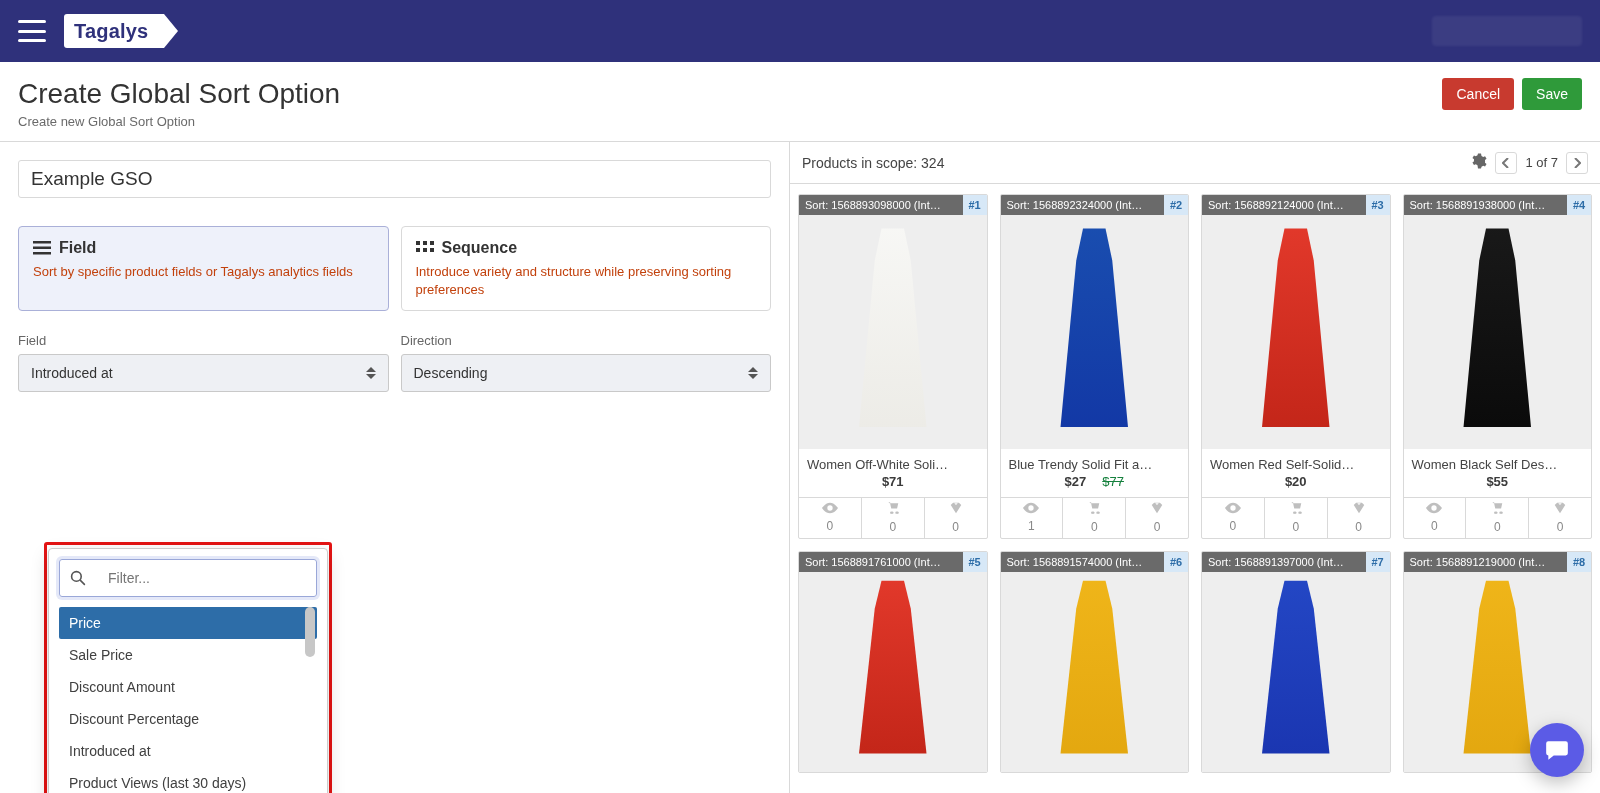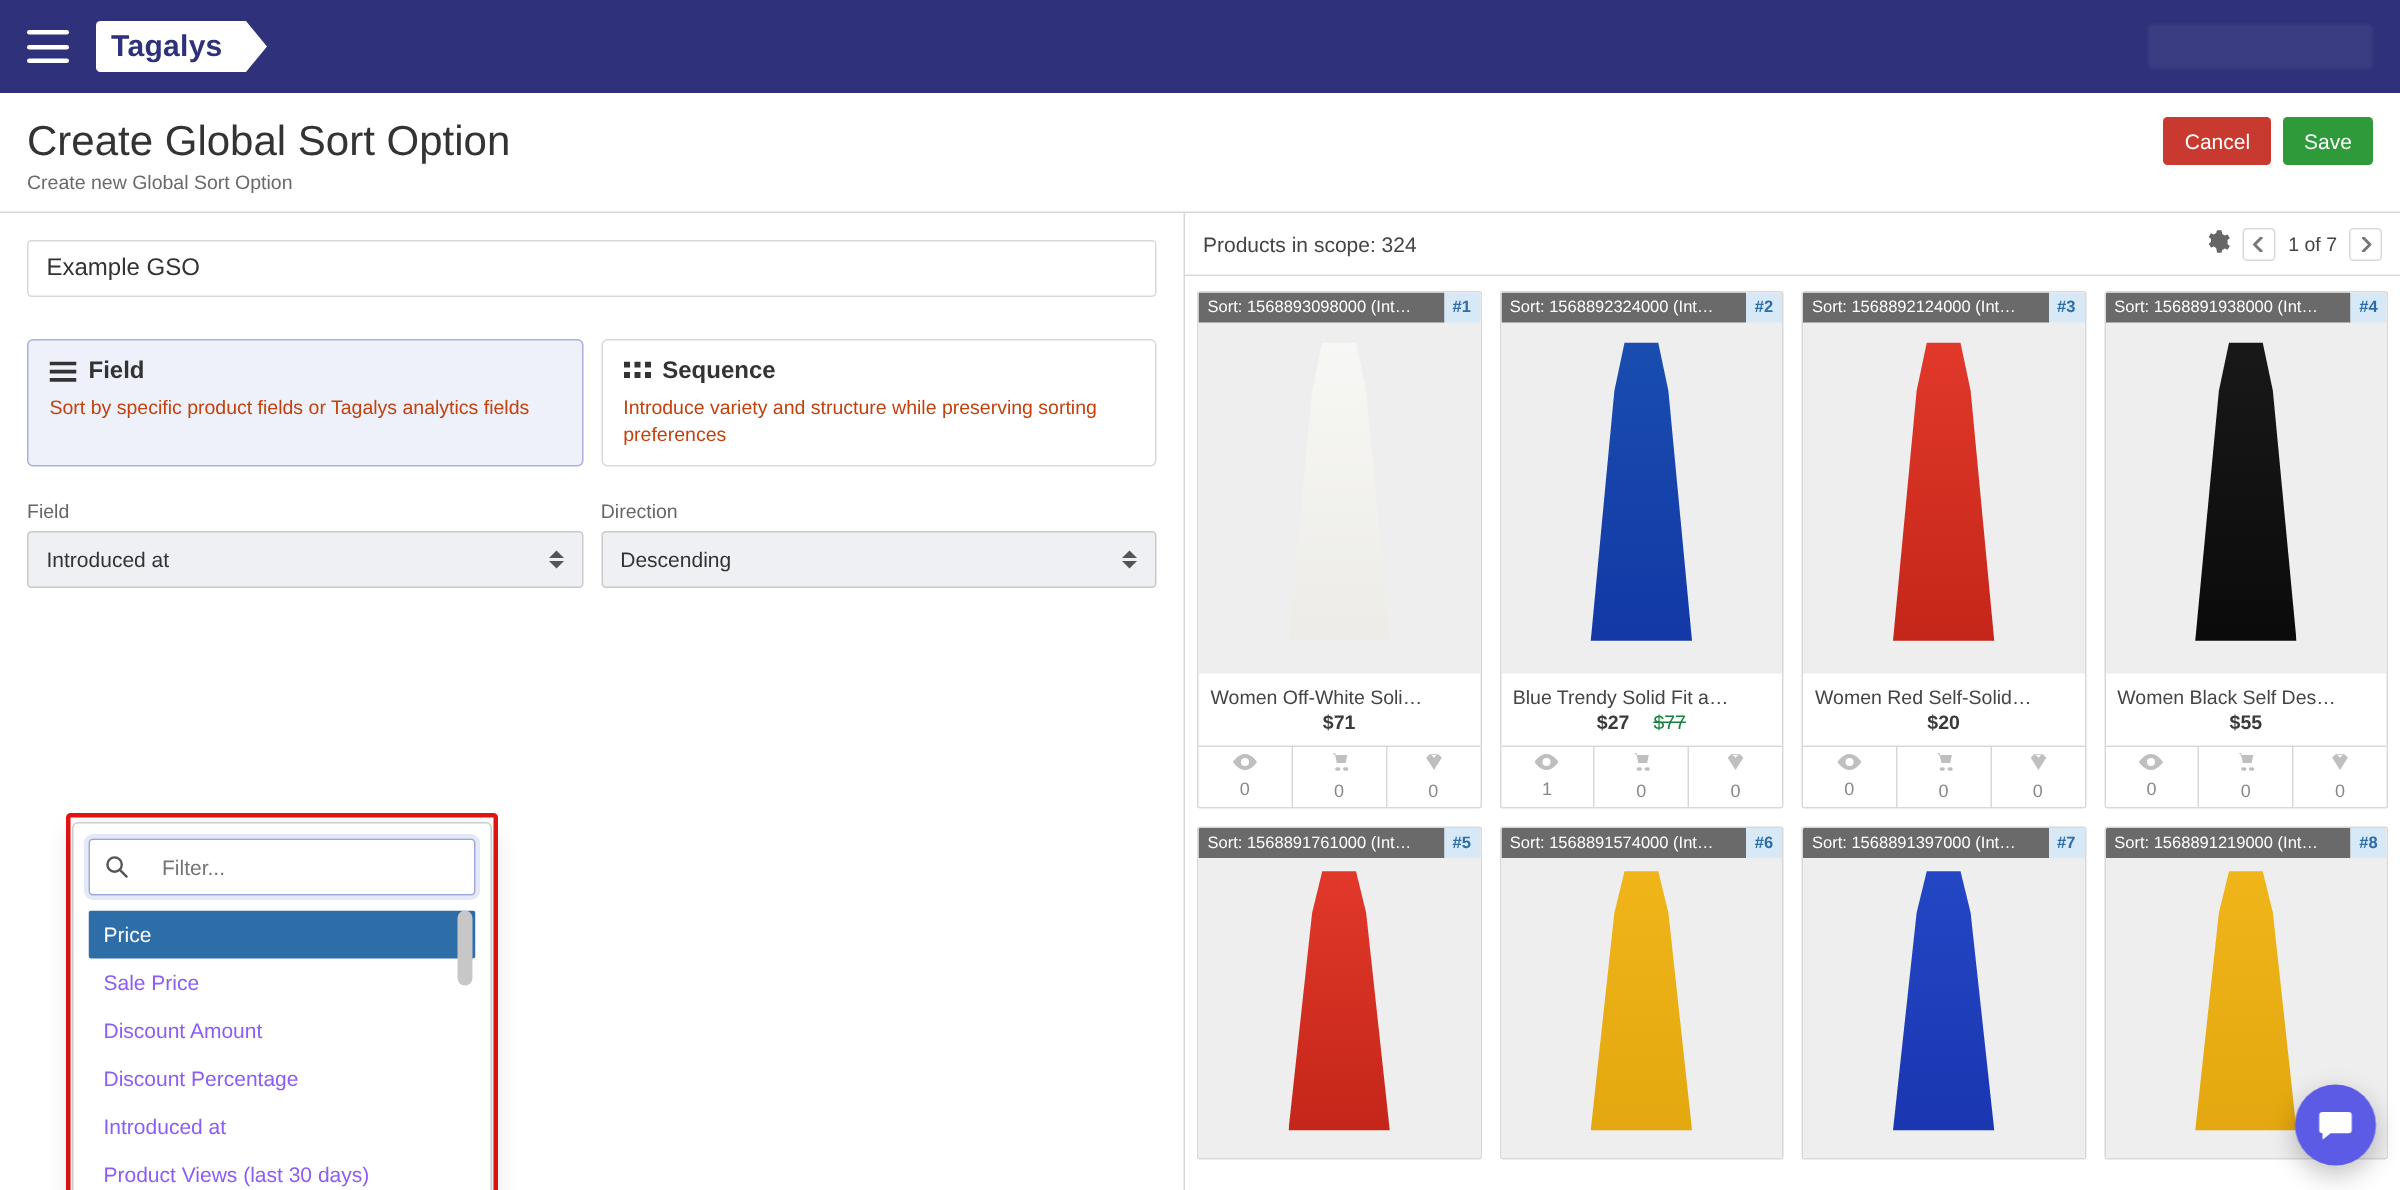--- a/index.html
+++ b/index.html
@@ -39,21 +39,21 @@
   .btn.cancel{background:var(--red);}
   .btn.save{background:var(--green);}
 
   
   .content{display:flex;height:calc(793px - 62px - 73px);}
   .left{flex:0 0 790px;max-width:50%;padding:18px;border-right:1px solid var(--border);position:relative;}
   .right{flex:1;min-width:0;display:flex;flex-direction:column;}
 
   
   .lbl{color:#666;font-size:13px;margin-bottom:6px;display:block;}
-  .text-input{width:100%;height:38px;border:1px solid var(--border);border-radius:3px;padding:0 12px;font-size:16px;color:#333;background:#fff;}
+  .text-input{width:100%;height:38px;border:1px solid var(--border);border-radius:3px;padding:0 12px;font-size:19px;color:#333;background:#fff;}
   .spacer{height:28px;}
 
   .choices{display:flex;gap:12px;}
   .choice{flex:1;border:1px solid var(--border);border-radius:4px;padding:12px 14px;cursor:pointer;background:#fff;}
   .choice.active{background:var(--select-bg);border-color:var(--select-border);}
   .choice .ch-title{display:flex;align-items:center;gap:8px;font-weight:600;color:#333;font-size:16px;}
   .choice .ch-desc{color:#c2410c;font-size:13px;margin-top:6px;line-height:1.35;}
   .ic{display:inline-flex;width:18px;height:14px;}
 
   .row2{display:flex;gap:12px;margin-top:22px;}
@@ -64,21 +64,21 @@
   .caret:before{border-bottom:5px solid #555;}
   .caret:after{border-top:5px solid #555;}
 
   
   .dropdown-wrap{position:absolute;left:48px;top:406px;width:280px;z-index:50;}
   .highlight-box{position:absolute;left:-4px;top:-6px;right:-4px;bottom:-6px;border:3px solid #e41414;border-radius:3px;pointer-events:none;}
   .dropdown{background:#fff;border:1px solid #ccc;border-radius:4px;box-shadow:0 6px 18px rgba(0,0,0,0.15);padding:10px 10px 8px;position:relative;}
   .dd-search{display:flex;align-items:center;gap:20px;border:1px solid #9aa7d8;border-radius:3px;height:38px;padding:0 10px;box-shadow:0 0 0 3px rgba(120,140,220,0.2);}
   .dd-search input{border:none;outline:none;flex:1;font-size:14px;color:#333;background:transparent;}
   .dd-list{margin-top:10px;max-height:198px;overflow:hidden;position:relative;}
-  .dd-item{padding:8px 10px;font-size:14px;color:#8b5cf6;cursor:pointer;border-radius:2px;white-space:nowrap;overflow:hidden;text-overflow:ellipsis;}
+  .dd-item{padding:8px 10px;font-size:14px;color:#404040;cursor:pointer;border-radius:2px;white-space:nowrap;overflow:hidden;text-overflow:ellipsis;}
   .dd-item.selected{background:var(--primary-blue);color:#fff;}
   .dd-scroll{position:absolute;right:2px;top:0;width:10px;height:100%;}
   .dd-scroll .thumb{position:absolute;top:0;left:0;width:100%;height:50px;background:#c7c7c7;border-radius:5px;}
 
   
   .scopebar{display:flex;align-items:center;height:42px;border-bottom:1px solid var(--border);padding:0 12px;}
   .scope-text{color:#444;font-size:14px;}
   .scope-right{margin-left:auto;display:flex;align-items:center;gap:8px;}
   .gear{color:#666;cursor:pointer;}
   .pager-btn{width:22px;height:22px;border:1px solid var(--border);border-radius:3px;background:#fff;display:inline-flex;align-items:center;justify-content:center;font-size:12px;color:#666;cursor:pointer;}

